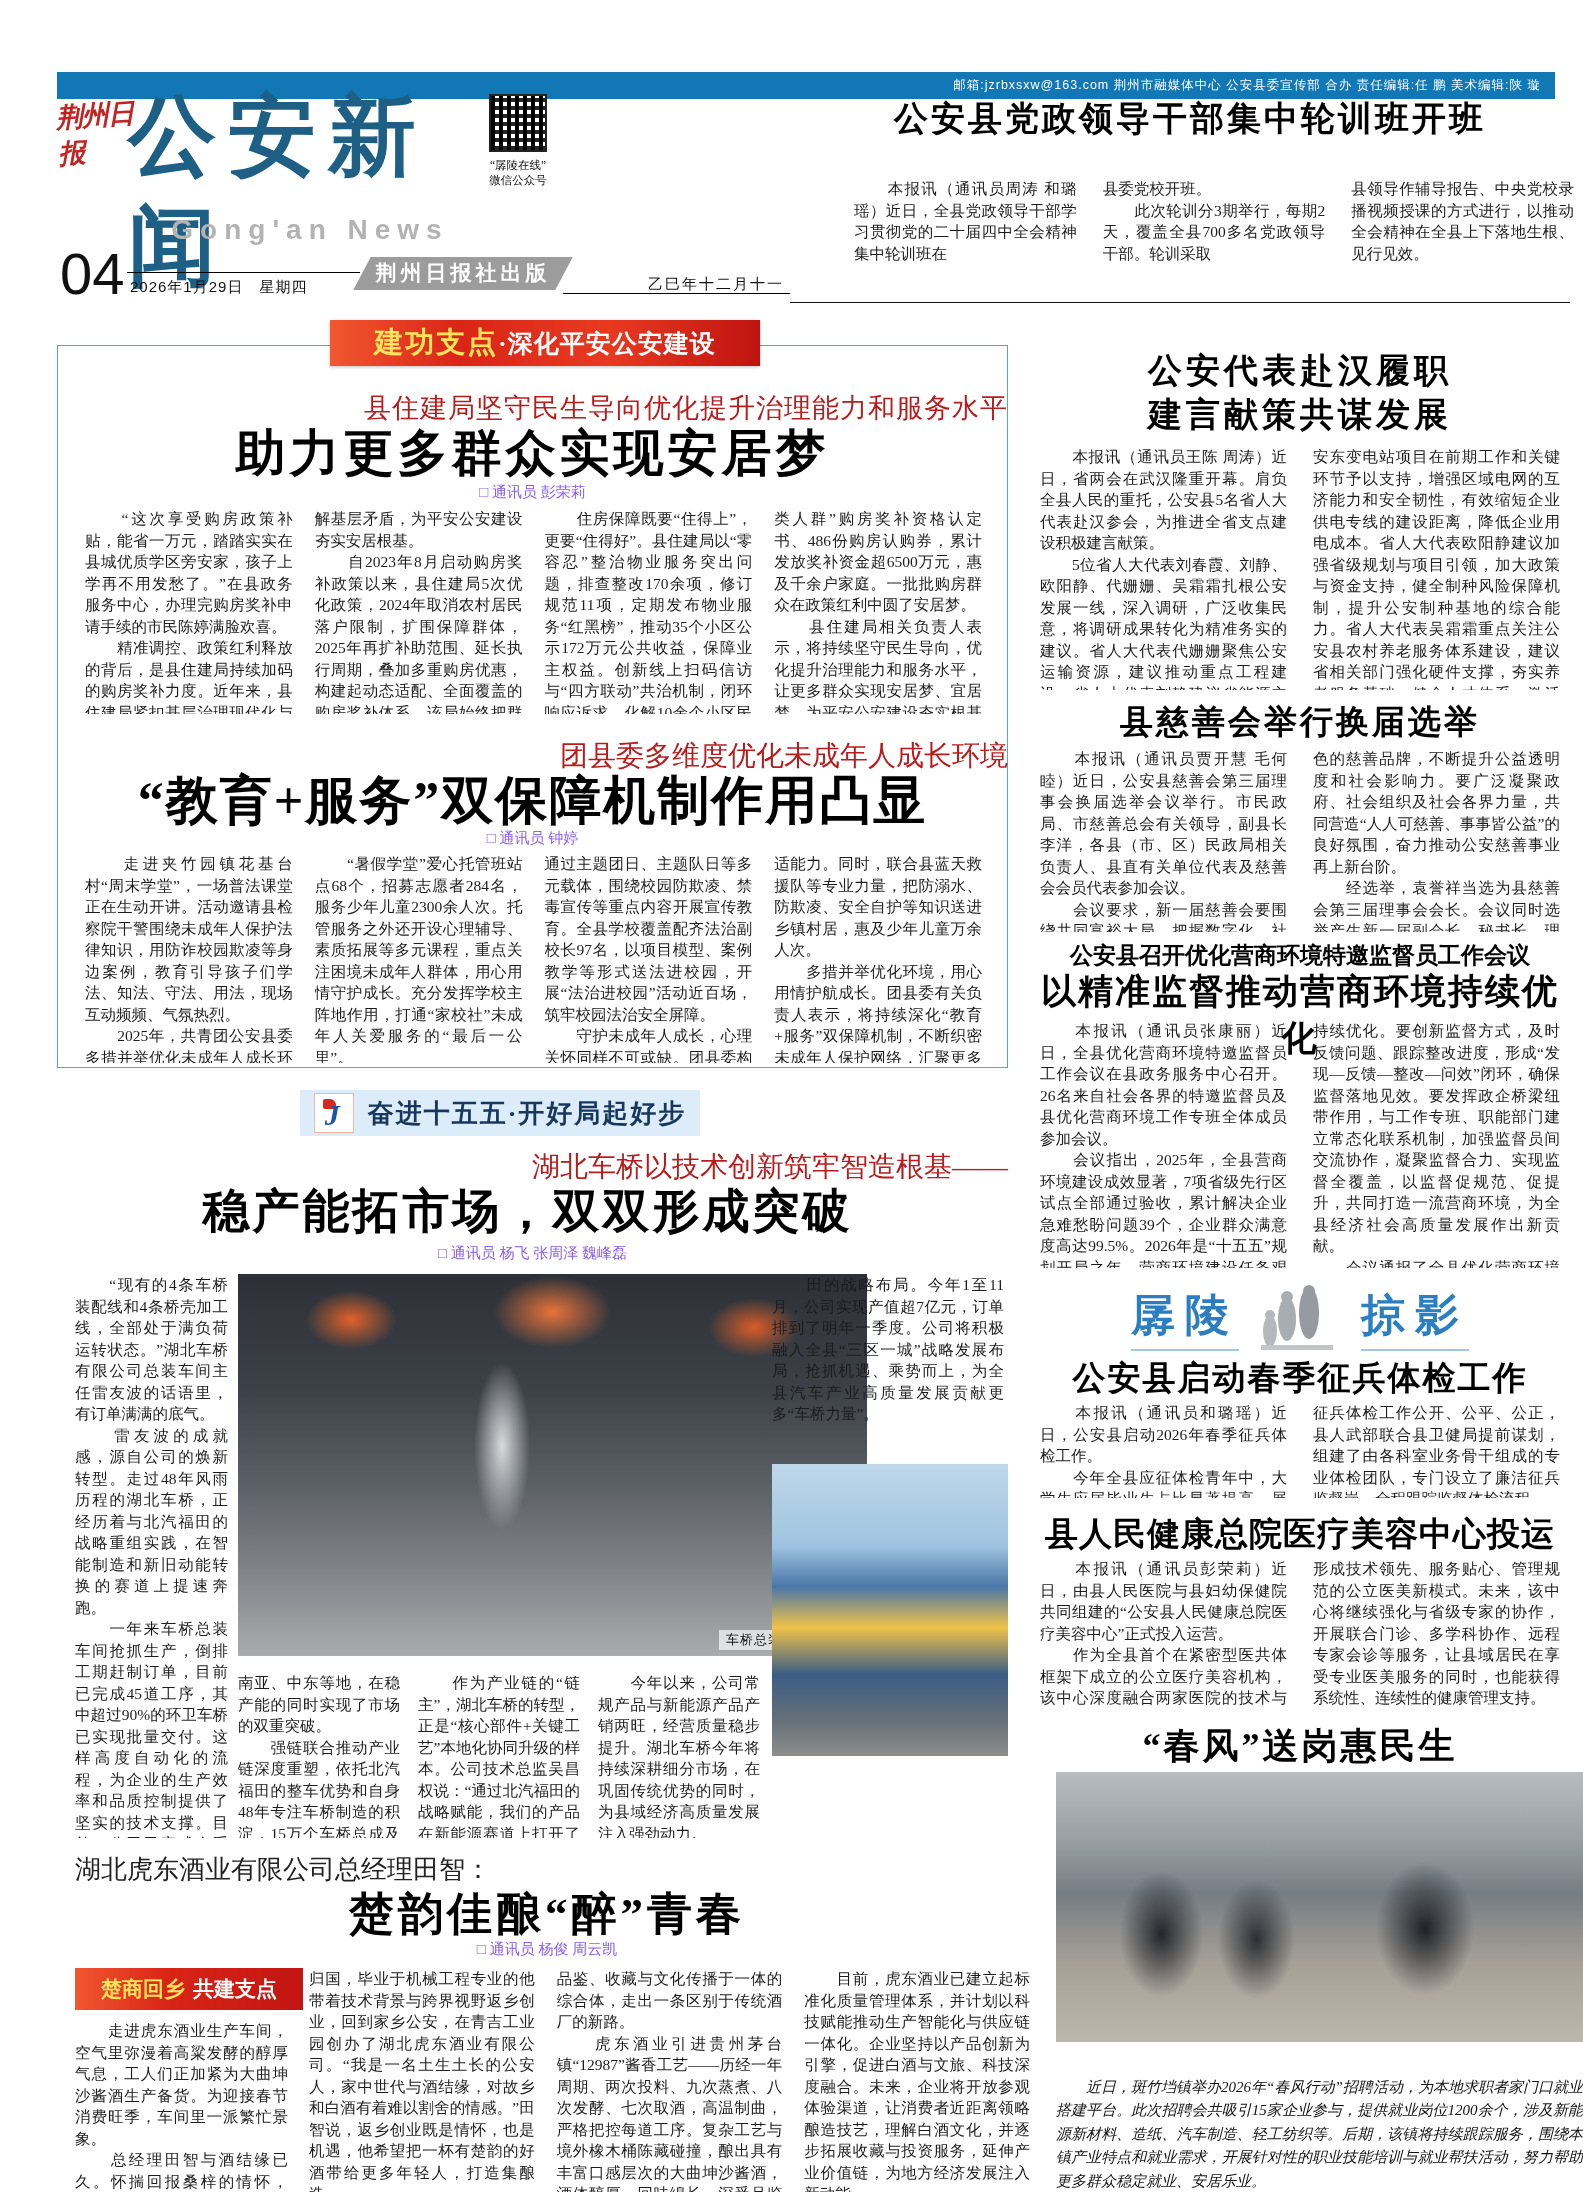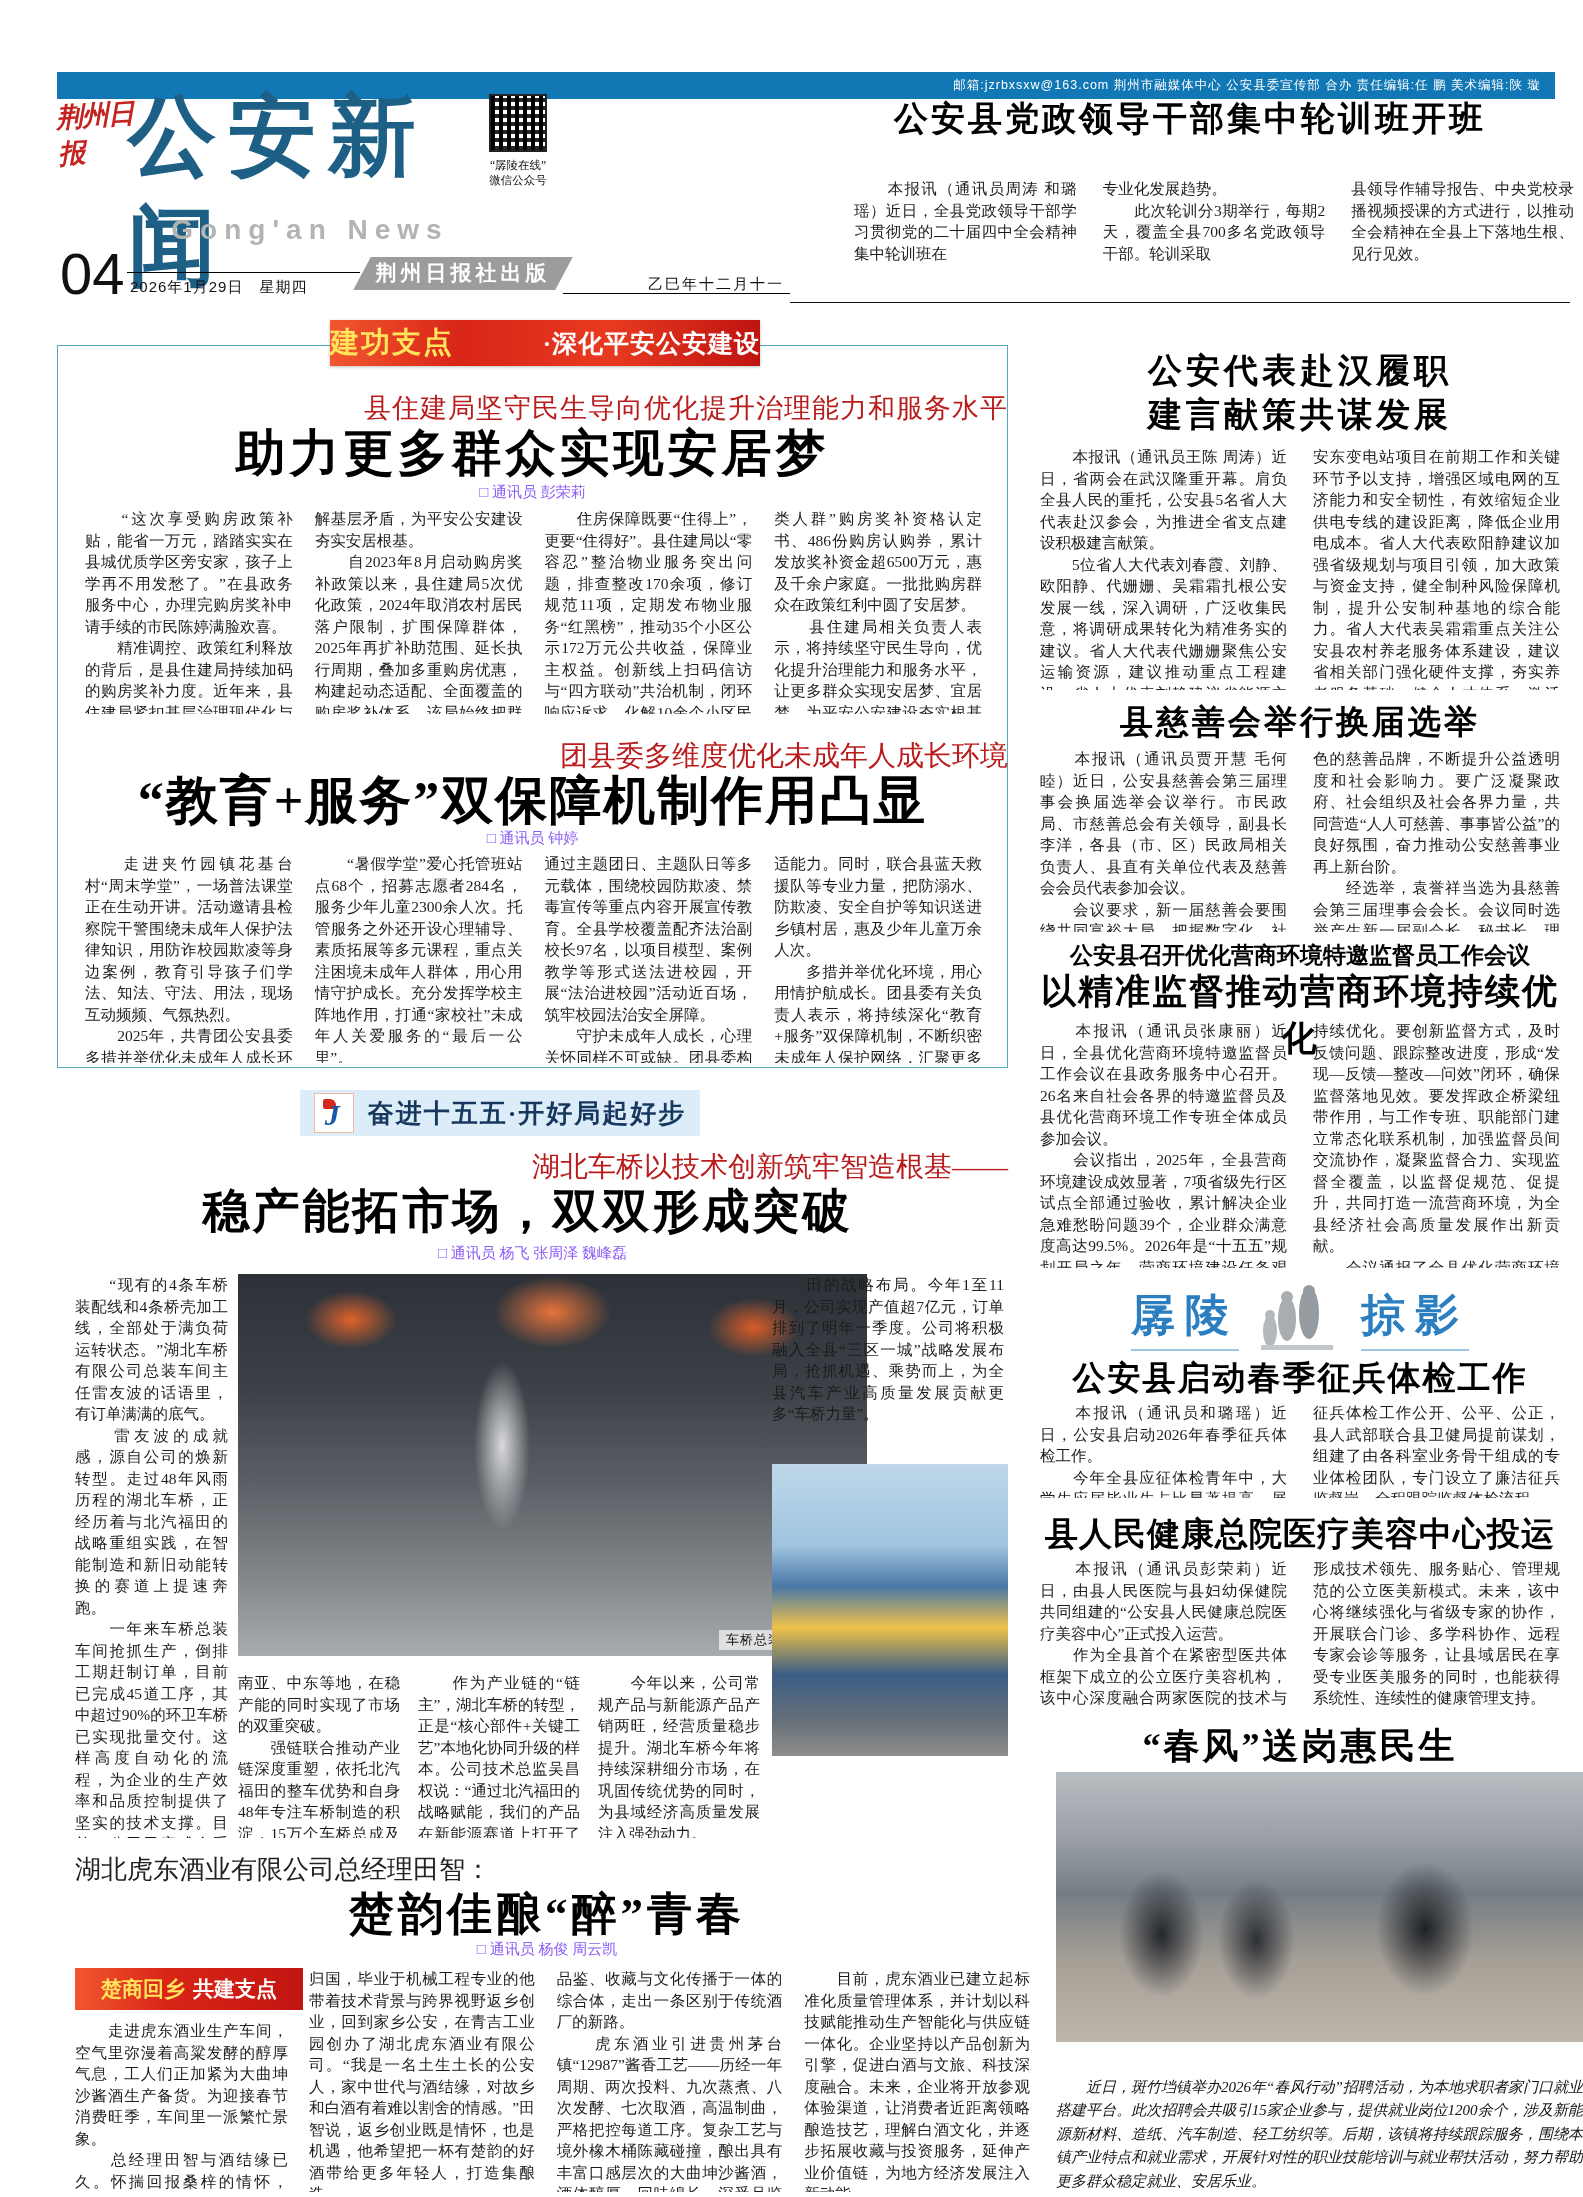--- a/index.html
+++ b/index.html
@@ -43,21 +43,21 @@
 
   
   .tr-headline{left:830px;top:96px;width:720px;font-size:34px;letter-spacing:3px;}
   .tr-cols{left:830px;top:178px;width:720px;height:96px;gap:26px;margin-left:24px;}
   .tr-rule{left:790px;top:302px;width:780px;border-top:1.5px solid #111;height:0;}
 
   
   .main-box{left:57px;top:345px;width:951px;height:723px;border:1px solid #55a8bd;box-sizing:border-box;}
   .banner1{left:330px;top:320px;width:430px;height:46px;
            background:linear-gradient(90deg,#f2572f 0%,#d92517 30%,#e83a20 65%,#bf1310 100%);
-           display:flex;align-items:center;justify-content:space-between;box-shadow:0 1px 3px rgba(0,0,0,.25);}
+           display:flex;align-items:center;justify-content:center;box-shadow:0 1px 3px rgba(0,0,0,.25);}
   .banner1 .b1a{color:#ffe45c;font-size:29px;font-weight:bold;letter-spacing:2px;}
   .banner1 .b1b{color:#ffffff;font-size:25px;font-weight:bold;letter-spacing:1px;}
   .a1-kicker{left:57px;top:390px;width:951px;font-size:27px;letter-spacing:1px;}
   .a1-headline{left:57px;top:420px;width:951px;font-size:50px;letter-spacing:4px;}
   .a1-byline{left:57px;top:483px;width:951px;}
   .a1-cols{left:85px;top:508px;width:897px;height:206px;gap:22px;}
   .a2-kicker{left:57px;top:737px;width:951px;font-size:28px;}
   .a2-headline{left:57px;top:766px;width:951px;font-size:52px;letter-spacing:2px;}
   .a2-byline{left:57px;top:829px;width:951px;}
   .a2-cols{left:85px;top:853px;width:897px;height:210px;gap:22px;}
@@ -151,21 +151,21 @@
   <div class="abs dateline">2026年1月29日　星期四</div>
   <div class="abs pub">
     <span>荆州日报社出版</span>
   </div>
   <div class="abs lunar">乙巳年十二月十一</div>
   <div class="abs hl2"></div>
 
   <div class="abs tr-headline headline center">公安县党政领导干部集中轮训班开班</div>
   <div class="abs tr-cols bodycols">
     <div class="bcol">　　本报讯（通讯员周涛 和璐瑶）近日，全县党政领导干部学习贯彻党的二十届四中全会精神集中轮训班在</div>
-    <div class="bcol">专业化发展趋势。
+    <div class="bcol">县委党校开班。
 　　此次轮训分3期举行，每期2天，覆盖全县700多名党政领导干部。轮训采取</div>
     <div class="bcol">县领导作辅导报告、中央党校录播视频授课的方式进行，以推动全会精神在全县上下落地生根、见行见效。</div>
   </div>
   <div class="abs tr-rule"></div>
 
   <div class="abs main-box"></div>
   <div class="abs banner1">
     <span class="b1a">建功支点</span>
     <span class="b1b">·深化平安公安建设</span>
   </div>

